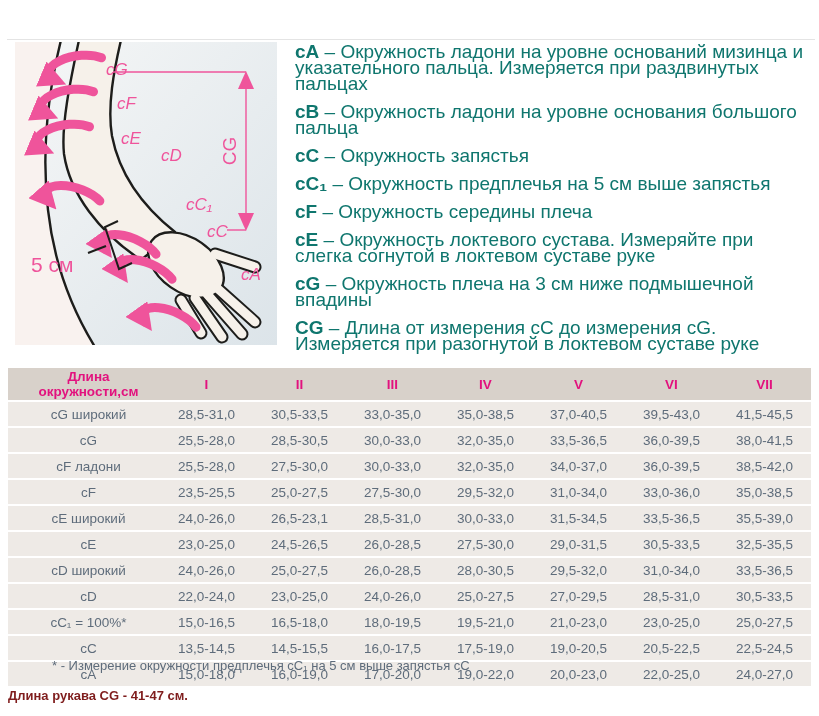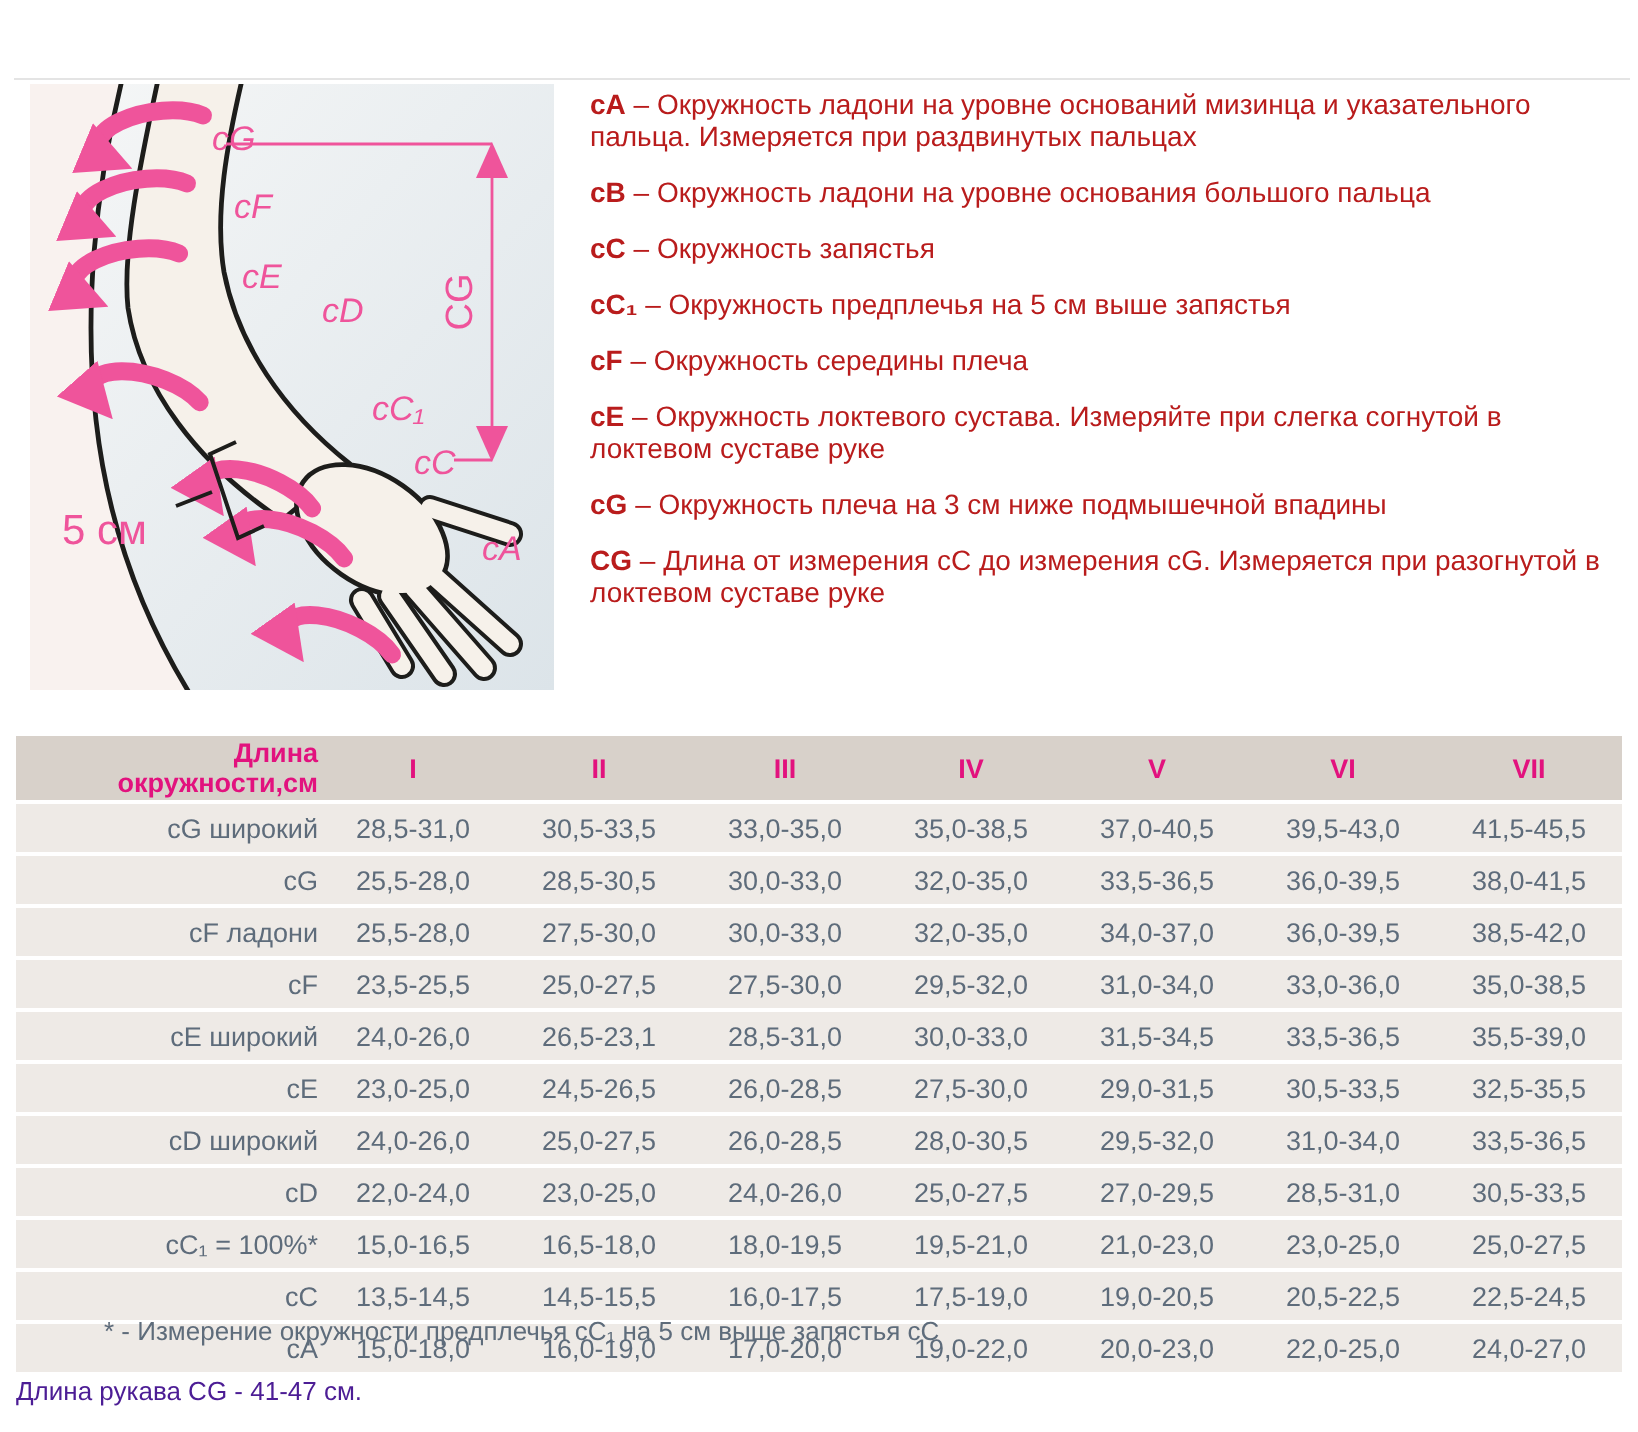--- a/index.html
+++ b/index.html
@@ -22,22 +22,22 @@
     top: 42px; left: 15px;
     display: flex;
   }
   .diagram { width: 262px; height: 303px; flex: none; }
   svg text { font-family: "Liberation Sans", "DejaVu Sans", sans-serif; }
 
   .descriptions {
     width: 512px;
     margin-left: 18px;
     padding-top: 2px;
-    color: #b91c1c;
-    font-size: 14px;
+    color: #0f766e;
+    font-size: 19px;
     line-height: 16px;
   }
   .desc-item { margin-bottom: 12px; }
   .desc-key { font-weight: bold; }
 
   .table-wrap {
     position: absolute;
     top: 366px; left: 8px;
     width: 803px;
   }
@@ -47,39 +47,40 @@
     border-spacing: 0 2px;
     table-layout: fixed;
     font-size: 13.5px;
   }
   table.sizes td { height: 22px; vertical-align: middle; }
   td.hdr {
     background: #d8d1ca;
     color: #e2127e;
     font-weight: bold;
   }
-  td.lbl { text-align: right; padding-left: 10px; }
+  td.lbl { text-align: center; padding-left: 10px; }
   td.num { text-align: center; }
   col.label-col { width: 152px; }
   tbody td {
     background: #eeeae6;
     color: #5e6c7b;
   }
   .footnote {
     position: absolute;
     top: 658px; left: 8px;
     color: #5e6c7b;
     font-size: 13px;
     margin-left: 44px;
   }
   .sleeve-note {
     position: absolute;
     top: 688px; left: 8px;
-    color: #4c1d95;
+    color: #7f1d1d;
     font-size: 13px;
+    font-weight: bold;
   }
 </style>
 </head>
 <body>
 
 <div class="page">
 
   <div class="top-divider"></div>
 
   <div class="content">

